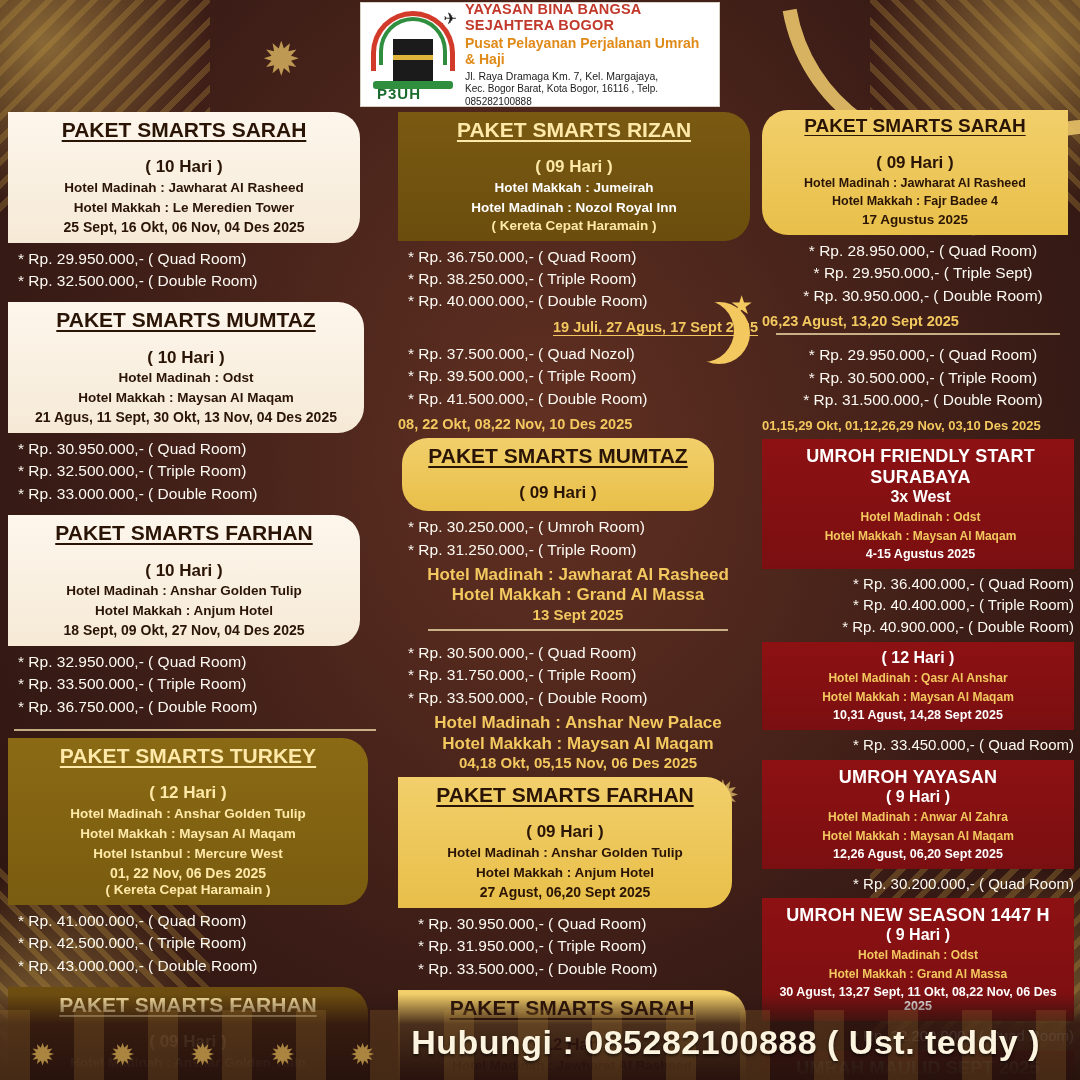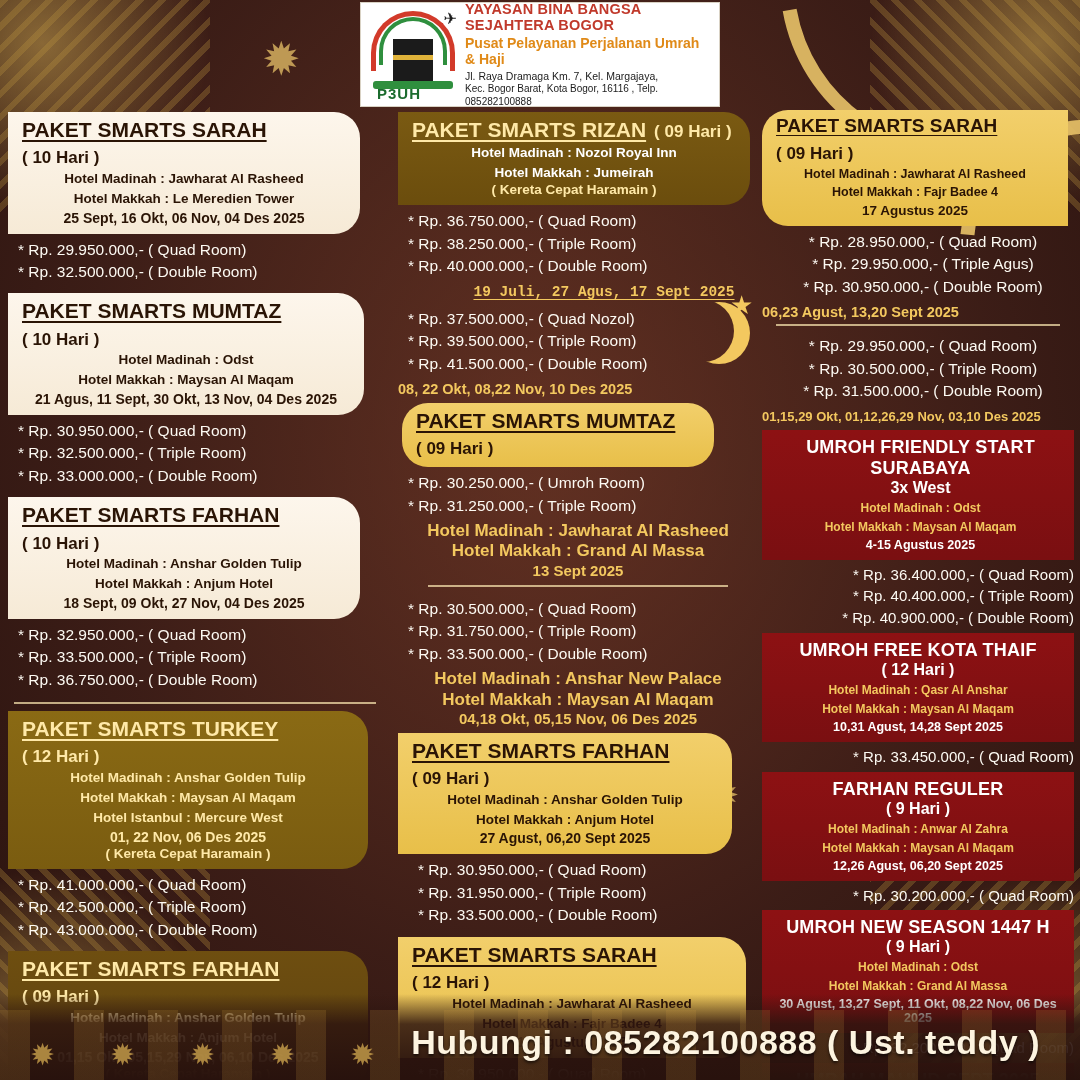--- a/index.html
+++ b/index.html
@@ -80,21 +80,21 @@
     position:relative; padding:6px 14px 8px 14px; color:#2a1405;
     border-radius:0 26px 26px 0;
     text-align:center;
   }
   .banner.cream { background:linear-gradient(180deg,#fdf6ec 0%, #f6ead6 100%); }
   .banner.gold  { background:linear-gradient(180deg,#f2cf6b 0%, #e8bf49 100%); }
   .banner.darkgold { background:linear-gradient(180deg,#7a5a12 0%, #6b4d0d 100%); color:#ffe9a8; }
   .banner.olive { background:linear-gradient(180deg,#8a6a14 0%, #7a5c10 100%); color:#ffe9a8; }
   .banner.brown { background:linear-gradient(180deg,#6e4e10 0%, #5d4210 100%); color:#ffe9a8; }
 
-  .ttl { font-weight:bold; font-size:21px; line-height:1.1; display:flex; justify-content:flex-start; align-items:baseline; gap:8px; flex-wrap:wrap;}
+  .ttl { font-weight:bold; font-size:21px; line-height:1.1; display:flex; justify-content:center; align-items:baseline; gap:17px; flex-wrap:wrap;}
   .ttl .main { text-decoration:underline; text-underline-offset:3px; }
   .ttl .days { font-size:17px; font-weight:bold; }
   .hotels { font-size:13.5px; line-height:1.25; margin-top:3px; font-weight:bold;}
   .dates  { font-size:14px; font-weight:bold; margin-top:2px; }
   .sub    { font-size:13.5px; font-weight:bold; margin-top:1px; }
 
   .prices { padding:5px 0 4px 10px; }
   .prices div { color:#fdfaf3; font-size:15.5px; line-height:1.45; }
   .prices.center div { text-align:center; }
 
@@ -256,30 +256,30 @@
   </div>
 
   <div class="col" id="col-mid">
 
     <div class="pkg">
       <div class="banner darkgold" style="width:352px;">
         <div class="ttl">
             <span class="main">PAKET SMARTS RIZAN</span>
             <span class="days">( 09 Hari )</span>
           </div>
+        <div class="hotels" style="color:#ffffff;">Hotel Makkah : Jumeirah</div>
         <div class="hotels" style="color:#ffffff;">Hotel Madinah : Nozol Royal Inn</div>
-        <div class="hotels" style="color:#ffffff;">Hotel Makkah : Jumeirah</div>
         <div class="sub">( Kereta Cepat Haramain )</div>
       </div>
       <div class="prices">
         <div>* Rp. 36.750.000,- ( Quad Room)</div>
         <div>* Rp. 38.250.000,- ( Triple Room)</div>
         <div>* Rp. 40.000.000,- ( Double Room)</div>
       </div>
-      <div class="note-dates" style="text-align:center;padding-left:52px;font-family:Liberation Mono, monospace;">19 Juli, 27 Agus, 17 Sept 2025</div>
+      <div class="note-dates" style="text-align:right;padding-left:52px;">19 Juli, 27 Agus, 17 Sept 2025</div>
       <div class="prices">
         <div>* Rp. 37.500.000,- ( Quad Nozol)</div>
         <div>* Rp. 39.500.000,- ( Triple Room)</div>
         <div>* Rp. 41.500.000,- ( Double Room)</div>
       </div>
       <div class="note-dates nounder">08, 22 Okt, 08,22 Nov, 10 Des 2025</div>
     </div>
 
     <div class="pkg">
       <div class="banner gold" style="width:312px;margin-left:4px;border-radius:26px;">
@@ -347,21 +347,21 @@
         <div class="ttl" style="font-size:19px;">
             <span class="main">PAKET SMARTS SARAH</span>
             <span class="days">( 09 Hari )</span>
           </div>
         <div class="hotels" style="font-size:12.5px;">Hotel Madinah : Jawharat Al Rasheed</div>
         <div class="hotels" style="font-size:12.5px;">Hotel Makkah : Fajr Badee 4</div>
         <div class="dates" style="font-size:13.5px;">17 Agustus 2025</div>
       </div>
       <div class="prices center">
         <div>* Rp. 28.950.000,- ( Quad Room)</div>
-        <div>* Rp. 29.950.000,- ( Triple Agus)</div>
+        <div>* Rp. 29.950.000,- ( Triple Sept)</div>
         <div>* Rp. 30.950.000,- ( Double Room)</div>
       </div>
       <div class="note-dates nounder">06,23 Agust, 13,20 Sept 2025</div>
       <div class="hr-gold" style="margin:4px 14px;"></div>
       <div class="prices center">
         <div>* Rp. 29.950.000,- ( Quad Room)</div>
         <div>* Rp. 30.500.000,- ( Triple Room)</div>
         <div>* Rp. 31.500.000,- ( Double Room)</div>
       </div>
       <div class="note-dates nounder" style="font-size:13px;">01,15,29 Okt, 01,12,26,29 Nov, 03,10 Des 2025</div>
@@ -374,32 +374,31 @@
       <div class="rh">Hotel Makkah : Maysan Al Maqam</div>
       <div class="rd">4-15 Agustus 2025</div>
     </div>
     <div class="rprice">
       <div>* Rp. 36.400.000,- ( Quad Room)</div>
       <div>* Rp. 40.400.000,- ( Triple Room)</div>
       <div>* Rp. 40.900.000,- ( Double Room)</div>
     </div>
 
     <div class="redcard">
-      <div class="rt">UMROH FREE KOTA THAIF</div>
       <div class="rt2">( 12 Hari )</div>
       <div class="rh">Hotel Madinah : Qasr Al Anshar</div>
       <div class="rh">Hotel Makkah : Maysan Al Maqam</div>
       <div class="rd">10,31 Agust, 14,28 Sept 2025</div>
     </div>
     <div class="rprice">
       <div>* Rp. 33.450.000,- ( Quad Room)</div>
     </div>
 
     <div class="redcard">
-      <div class="rt">FARHAN REGULER</div>
+      <div class="rt">UMROH YAYASAN</div>
       <div class="rt2">( 9 Hari )</div>
       <div class="rh">Hotel Madinah : Anwar Al Zahra</div>
       <div class="rh">Hotel Makkah : Maysan Al Maqam</div>
       <div class="rd">12,26 Agust, 06,20 Sept 2025</div>
     </div>
     <div class="rprice">
       <div>* Rp. 30.200.000,- ( Quad Room)</div>
     </div>
 
     <div class="redcard">

